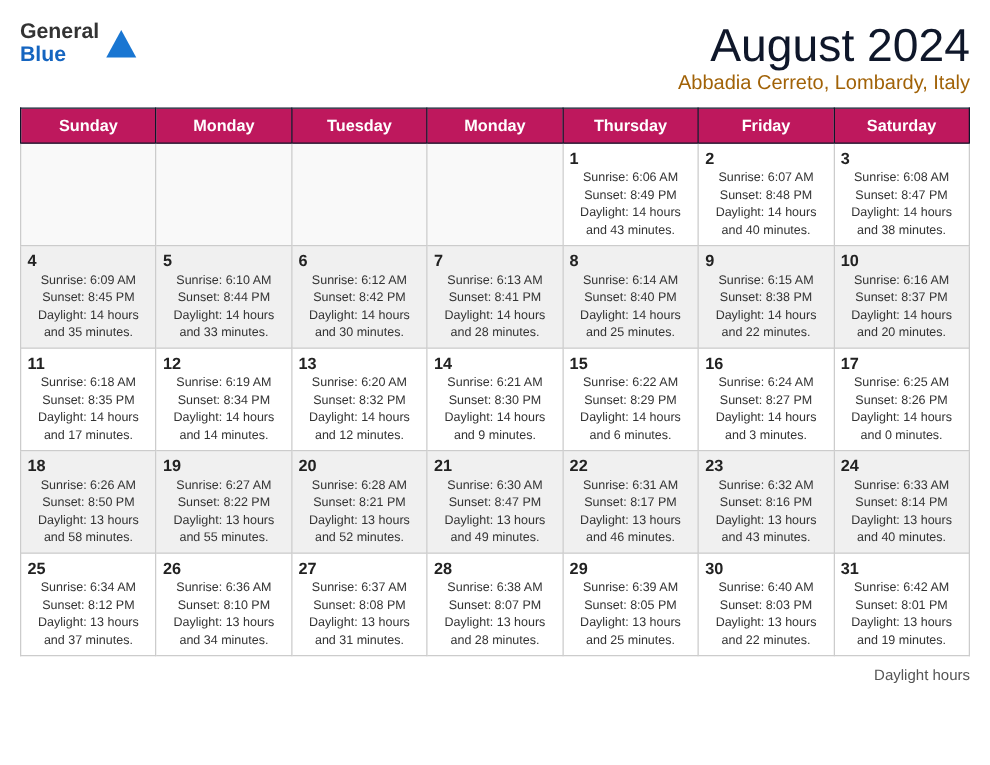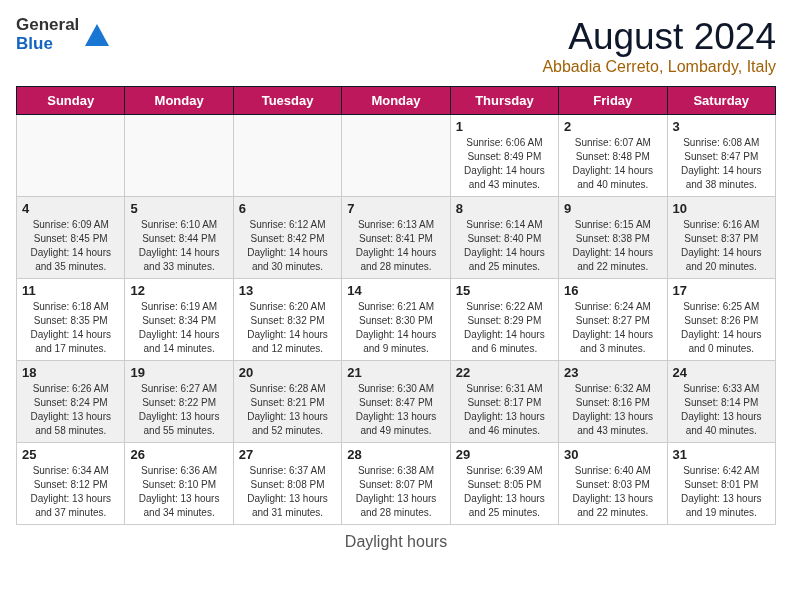--- a/index.html
+++ b/index.html
@@ -75,22 +75,22 @@
       gap: 0;
     }
     .logo-text {
       display: flex;
       flex-direction: column;
       line-height: 1.1;
     }
     .logo-gen { color: #333; font-weight: bold; font-size: 17px; }
     .logo-bl { color: #1565c0; font-weight: bold; font-size: 17px; }
     .footer-note {
-      text-align: center;
-      font-size: 16px;
+      text-align: right;
+      font-size: 12px;
       color: #555;
       margin-top: 8px;
     }
   </style>
 </head>
 <body>
 
 <div class="header">
   <div class="logo-row">
     <div class="logo-text">
@@ -229,21 +229,21 @@
           <span class="date-num">17</span>
           <div class="cell-info" style="white-space: pre-line;">Sunrise: 6:25 AM
 Sunset: 8:26 PM
 Daylight: 14 hours and 0 minutes.</div>
         </td>
       </tr>
       <tr>
         <td class="shaded">
           <span class="date-num">18</span>
           <div class="cell-info" style="white-space: pre-line;">Sunrise: 6:26 AM
-Sunset: 8:24 PM
+Sunset: 8:50 PM
 Daylight: 13 hours and 58 minutes.</div>
         </td>
         <td class="shaded">
           <span class="date-num">19</span>
           <div class="cell-info" style="white-space: pre-line;">Sunrise: 6:27 AM
 Sunset: 8:22 PM
 Daylight: 13 hours and 55 minutes.</div>
         </td>
         <td class="shaded">
           <span class="date-num">20</span>

